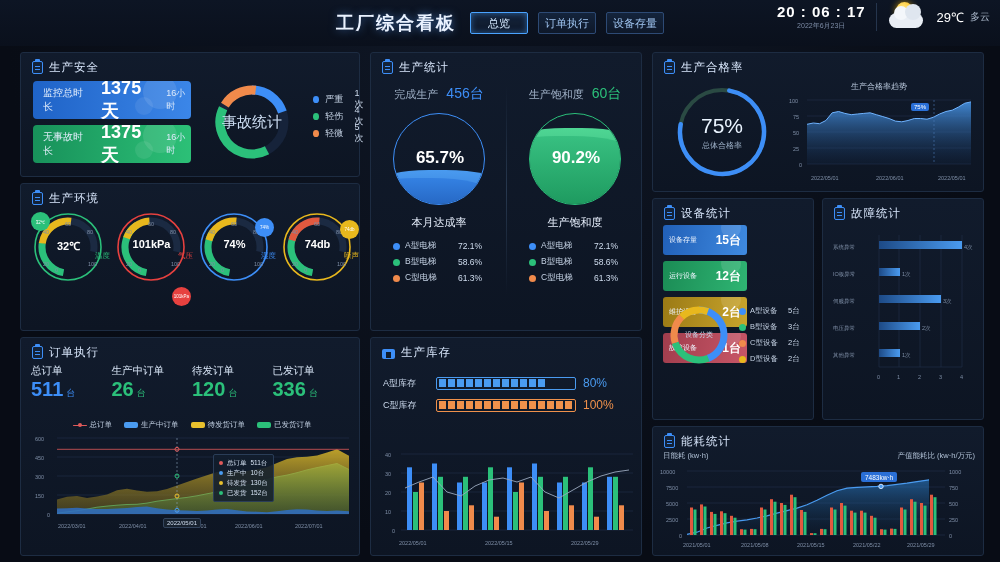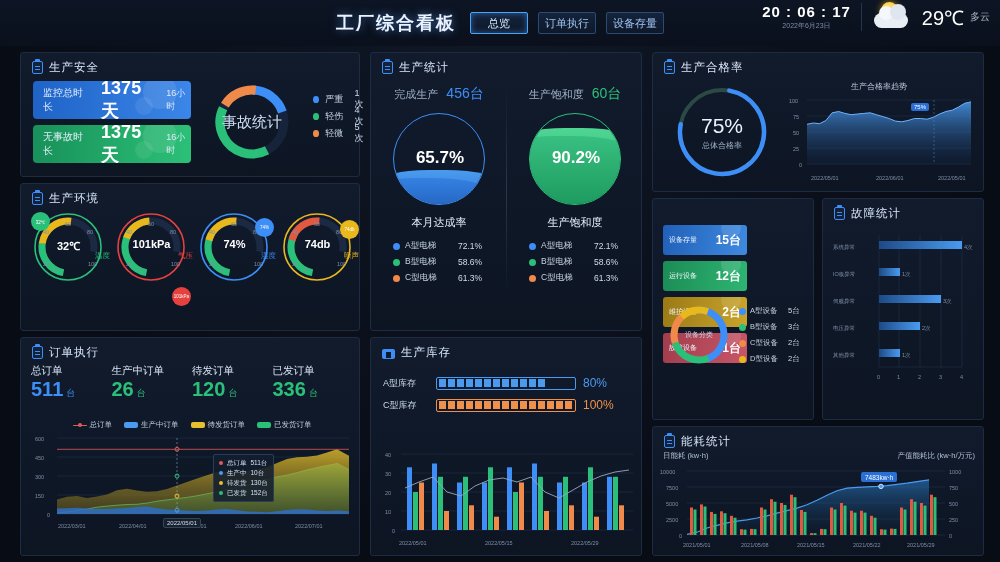--- a/index.html
+++ b/index.html
@@ -31,21 +31,21 @@
   .weather { display: flex; align-items: center; gap: 6px; }
   .sun-cloud { position: relative; width: 44px; height: 30px; }
   .sun { position: absolute; left: 9px; top: 0px; width: 17px; height: 17px; border-radius: 50%;
     background: radial-gradient(circle at 40% 35%, #ffe680, #ffb300); box-shadow: 0 0 7px rgba(255,190,0,.7); }
   .cloud { position: absolute; left: 2px; top: 11px; width: 34px; height: 15px; background: #e9eef5;
     border-radius: 9px; }
   .cloud:before { content:""; position:absolute; left:5px; top:-7px; width:14px; height:14px;
     background:#f4f7fb; border-radius:50%; }
   .cloud:after { content:""; position:absolute; left:16px; top:-9px; width:16px; height:16px;
     background:#dfe6ef; border-radius:50%; }
-  .temp { font-size: 20px; color: #ffffff; }
+  .temp { font-size: 13px; color: #ffffff; }
   .wdesc { font-size: 10px; color: #aab7c9; }
 
   
   .body { position: absolute; top: 46px; left: 0; width: 1000px; height: 516px; }
   .panel { position: absolute; background: linear-gradient(180deg, #111b2c 0%, #0d1523 100%);
     border: 1px solid #1d2c42; border-radius: 3px; }
   .ptitle { display: flex; align-items: center; gap: 6px; padding: 7px 0 0 11px; }
   .clip-icon { width: 11px; height: 13px; border: 1.4px solid #3d8ef7; border-radius: 2px;
     position: relative; background: #132238; }
   .clip-icon:before { content:""; position:absolute; left:2px; top:-3px; width:5px; height:3px;
@@ -458,20 +458,24 @@
           <line x1="153" y1="8" x2="153" y2="72" stroke="#4a7ab5" stroke-width=".6" stroke-dasharray="2 2"></line>
           <text class="axis-txt-sm" x="30" y="88">2022/05/01</text>
           <text class="axis-txt-sm" x="95" y="88">2022/06/01</text>
           <text class="axis-txt-sm" x="157" y="88">2022/05/01</text>
         </svg>
         <div class="tag" style="left:130px; top:22px;">75%</div>
       </div>
     </div>
 
     <div class="panel" id="p-equip">
+      <div class="ptitle">
+        <span class="clip-icon"></span>
+        <span class="lbl">设备统计</span>
+      </div>
       <div class="eq-cards">
         <div class="eq-card" style="background:linear-gradient(100deg,#2160b8,#3f8ae0)">
           <div class="bub"></div>
           <span class="n">设备存量</span>
           <span class="v">15台</span>
         </div>
         <div class="eq-card" style="background:linear-gradient(100deg,#1b8c55,#2fb573)">
           <div class="bub"></div>
           <span class="n">运行设备</span>
           <span class="v">12台</span>

